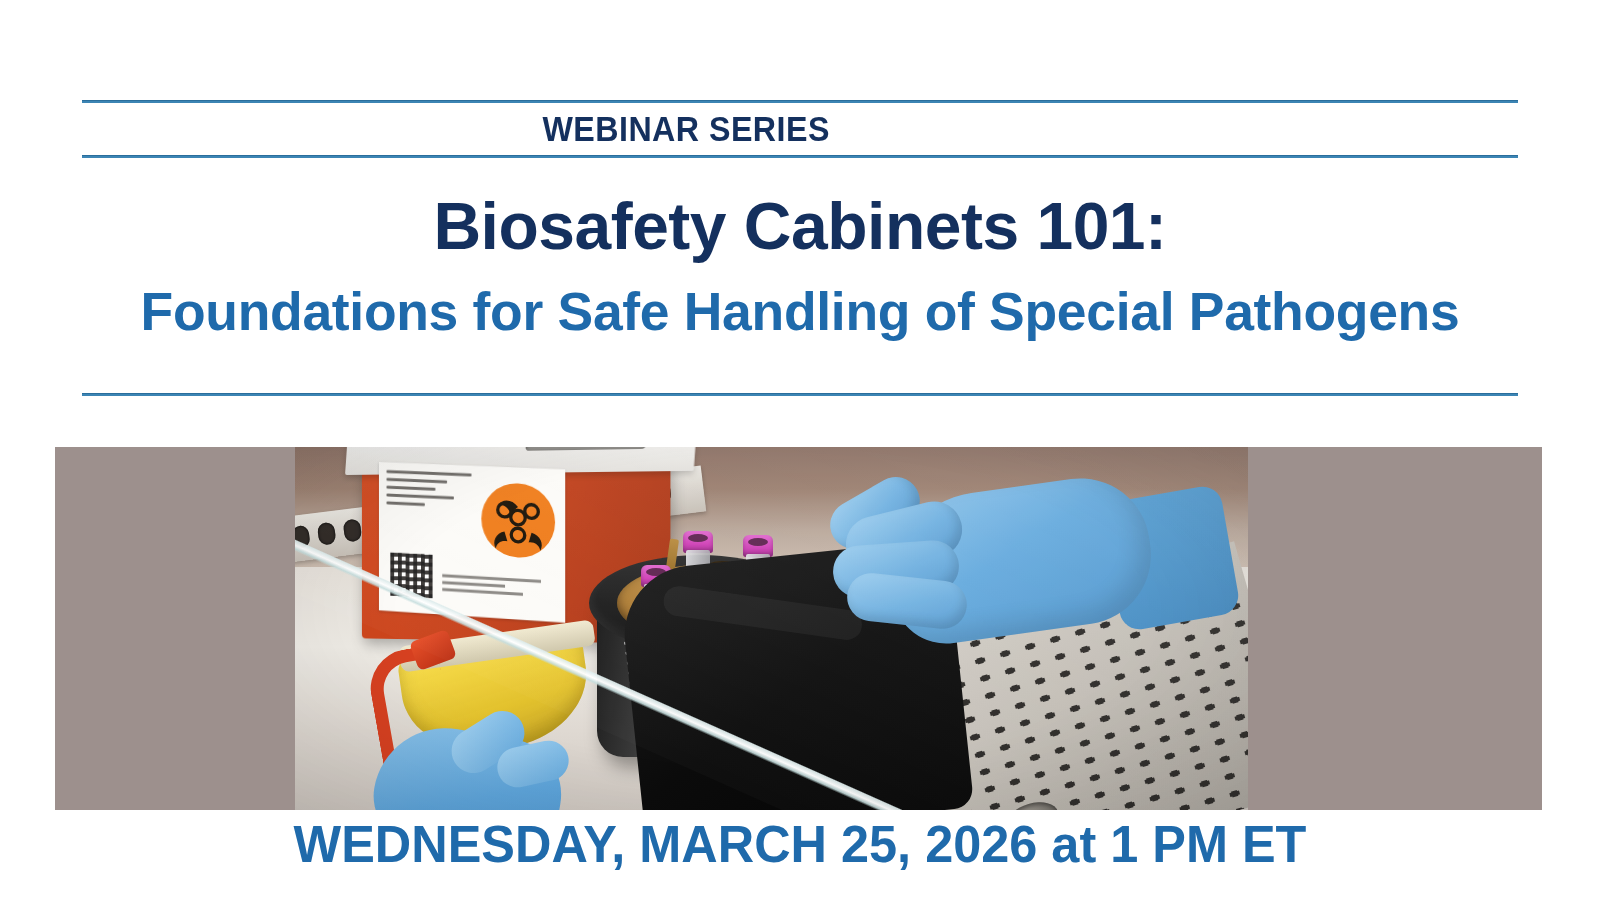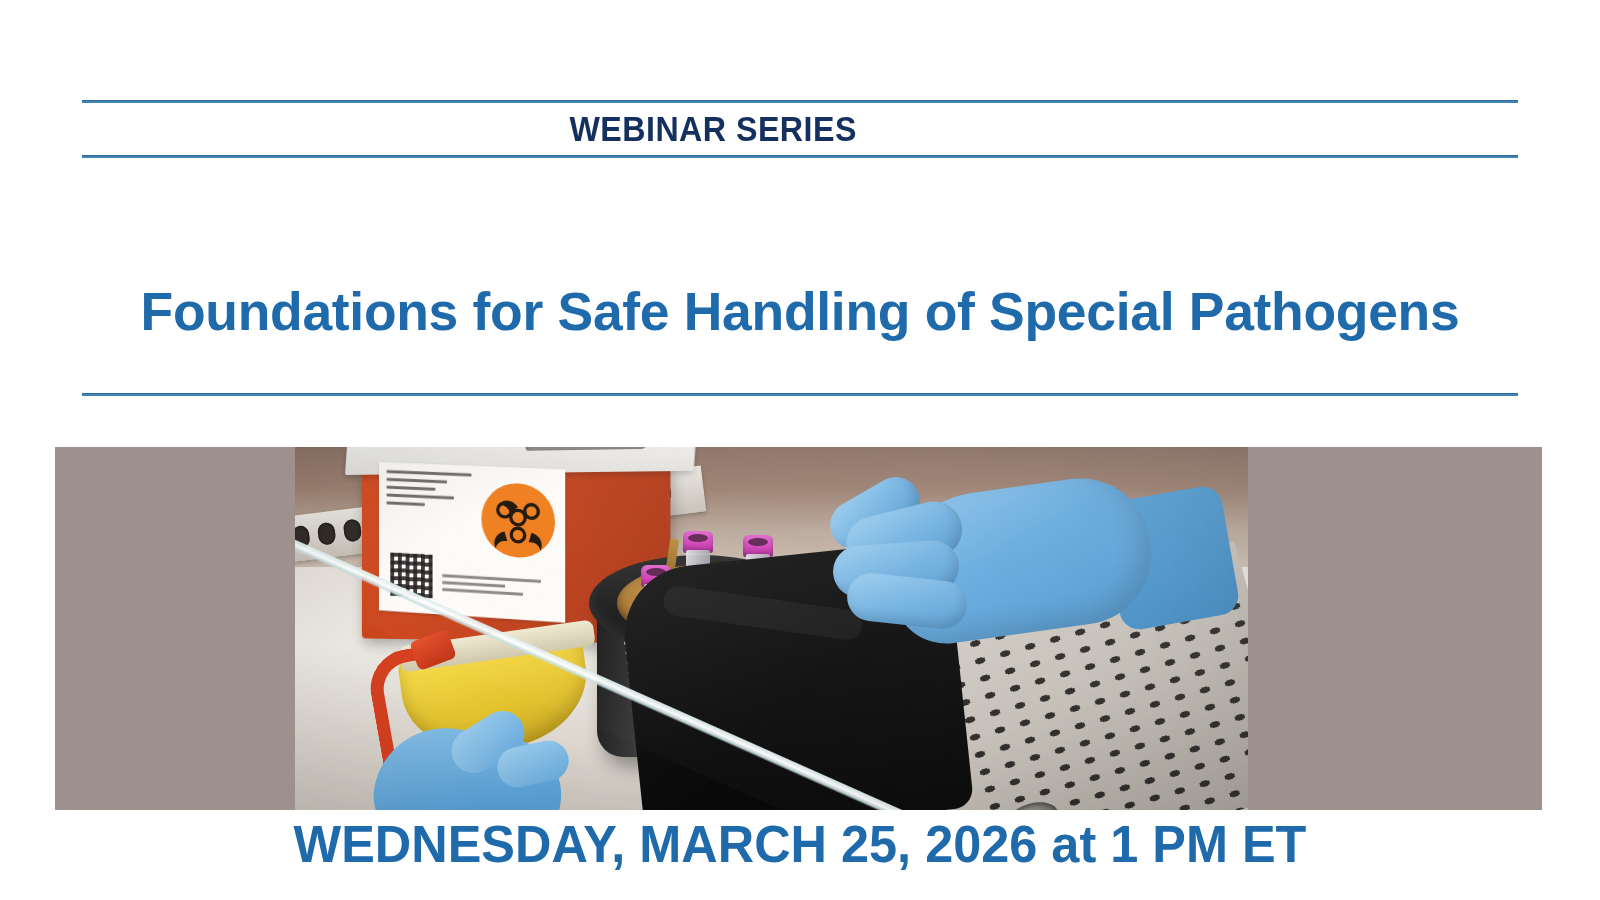--- a/index.html
+++ b/index.html
@@ -63,21 +63,20 @@
   
   .series-band {
     position: absolute;
     top: 104px;
     left: 0;
     width: 1372px;
     height: 50px;
     display: flex;
     align-items: center;
     justify-content: center;
-    padding-left: 27px;
   }
   .series-text {
     font-size: 35px;
     font-weight: bold;
     color: #14305e;
     letter-spacing: 0.5px;
     transform: scaleX(0.92);
     white-space: nowrap;
   }
 
@@ -465,20 +464,21 @@
 
 
   <div class="rule rule-1"></div>
 
   <div class="series-band">
     <span class="series-text">WEBINAR SERIES</span>
   </div>
 
   <div class="rule rule-2"></div>
 
+  <div class="title-main">Biosafety Cabinets 101:</div>
   <div class="title-sub">Foundations for Safe Handling of Special Pathogens</div>
 
   <div class="rule rule-3"></div>
 
   <div class="photo-band">
     <div class="photo" aria-label="Gloved hands placing pink-capped specimen tubes into a black centrifuge rotor bucket inside a biosafety cabinet, with an orange biohazard sharps container behind">
 
       <div class="surface"></div>
       <div class="backwall"></div>
 

